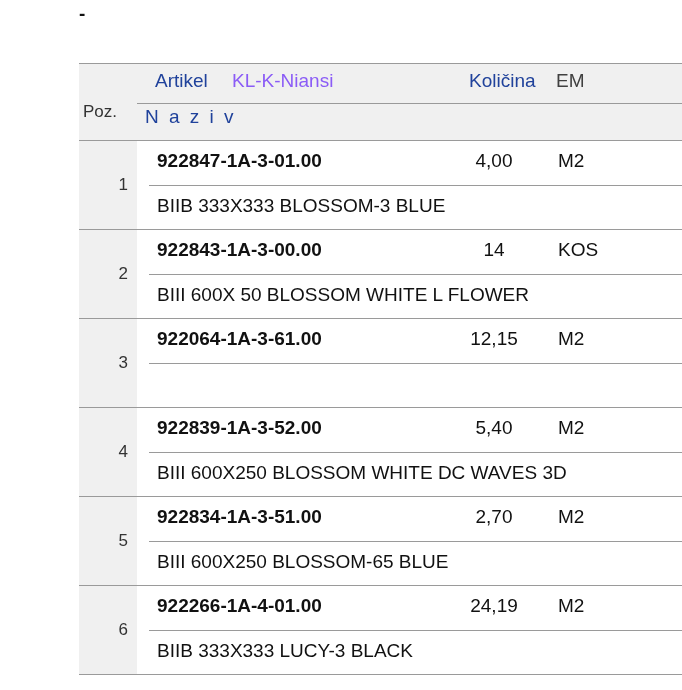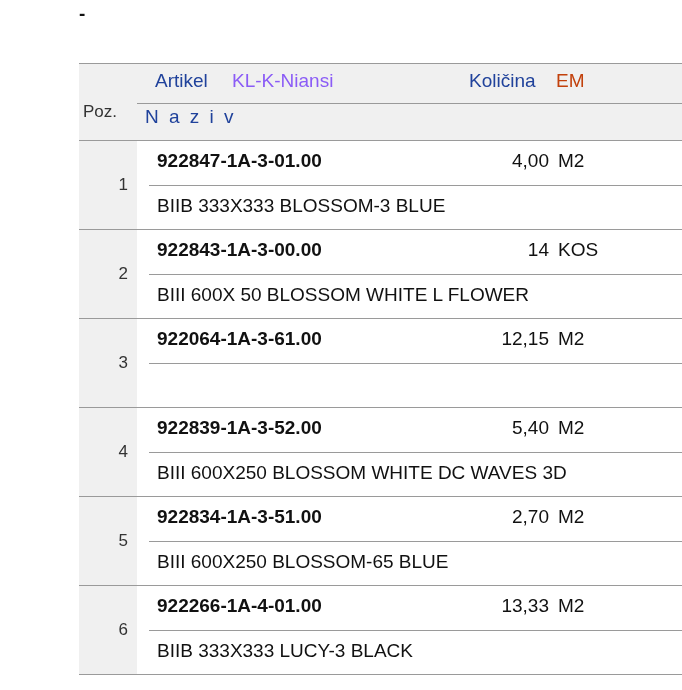--- a/index.html
+++ b/index.html
@@ -112,21 +112,21 @@
     left: 322px;
     top: 0;
     font-size: 19px;
     color: #20429b;
   }
   .h-em {
     position: absolute;
     left: 409px;
     top: 0;
     font-size: 19px;
-    color: #c2410c;
+    color: #404040;
   }
   .h-naziv {
     position: absolute;
     left: 8px;
     top: 0;
     font-size: 19px;
     color: #20429b;
     letter-spacing: 2.5px;
   }
 
@@ -189,21 +189,21 @@
     left: 8px;
     top: 9px;
     font-size: 19px;
     font-weight: bold;
     color: #111;
   }
   .qty {
     position: absolute;
     left: 290px;
     width: 110px;
-    text-align: right;
+    text-align: center;
     top: 9px;
     font-size: 19px;
     color: #111;
   }
   .unit {
     position: absolute;
     left: 409px;
     top: 9px;
     font-size: 19px;
     color: #111;
@@ -325,21 +325,21 @@
     </div>
 
     <div class="trow">
       <div class="pos-cell">
         <div class="pos-num">6</div>
       </div>
       <div class="row-inner">
         <div class="inner-divider"></div>
         <div class="line1">
           <div class="code">922266-1A-4-01.00</div>
-          <div class="qty">13,33</div>
+          <div class="qty">24,19</div>
           <div class="unit">M2</div>
         </div>
         <div class="line2">
           <div class="naziv">BIIB 333X333 LUCY-3 BLACK</div>
         </div>
       </div>
     </div>
 
   </div>
 </div>

